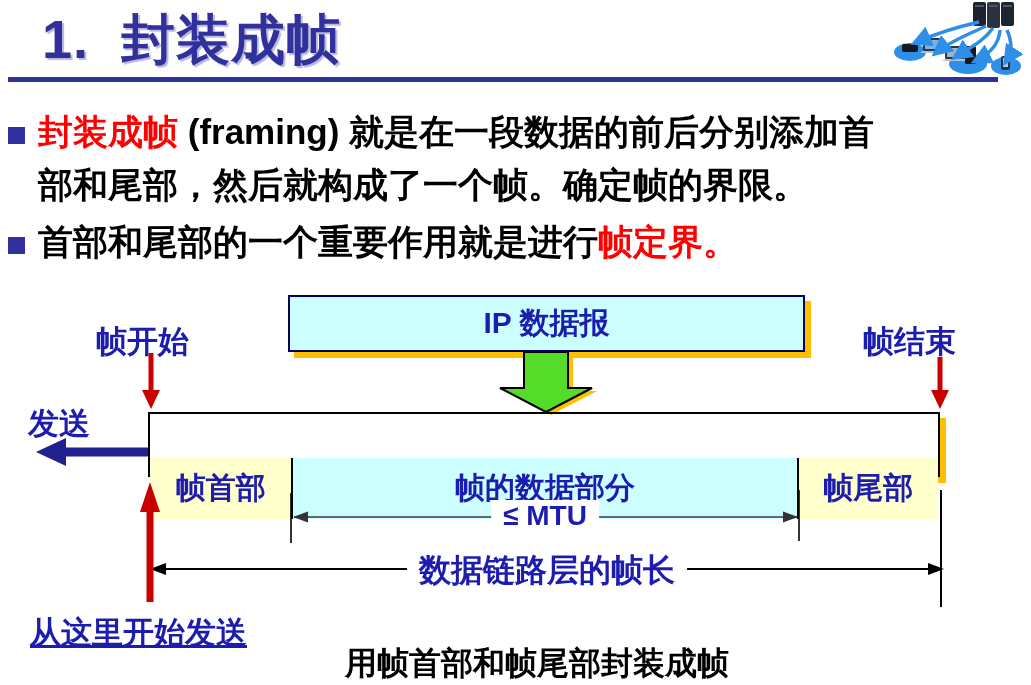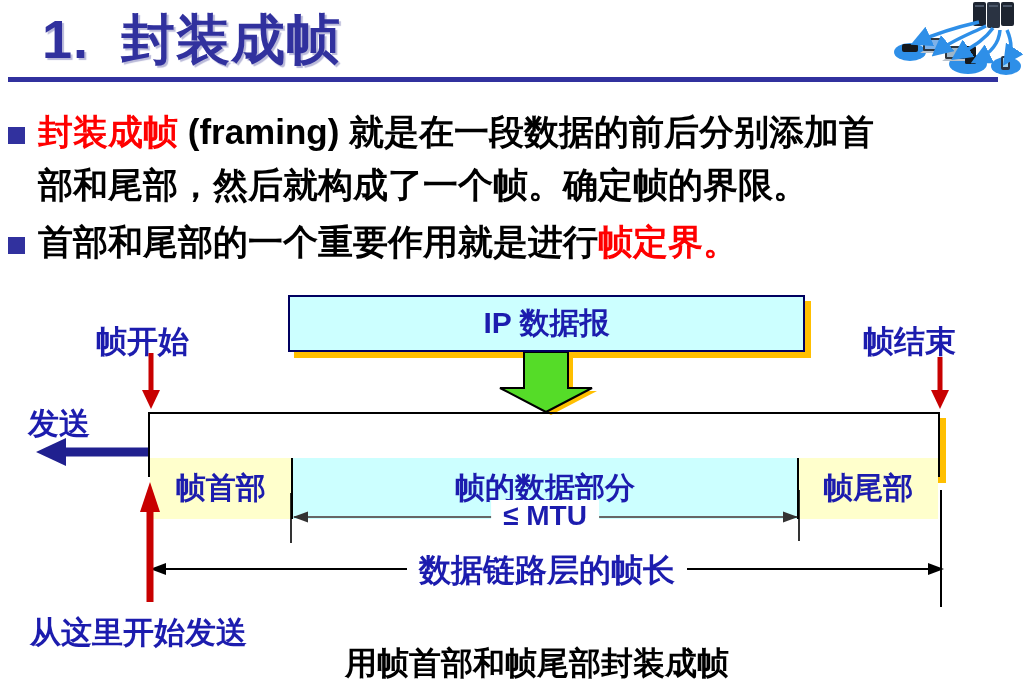--- a/index.html
+++ b/index.html
@@ -172,17 +172,17 @@
       <polygon points="798,11 782,5 782,17" fill="#000000"></polygon>
     </svg>
     <div class="abs right-tick"></div>
     <div class="abs measure-label framelen-label">数据链路层的帧长</div>
 
     <svg class="abs" style="left:140px;top:482px;" width="20" height="120" viewBox="0 0 20 120">
       <polygon points="10,0 0,30 20,30" fill="#C80000"></polygon>
       <rect x="6.5" y="28" width="7" height="92" fill="#C80000"></rect>
     </svg>
 
-    <div class="abs dia-label" style="left:30px;top:601px;">从这里开始发送</div>
+    <div class="abs dia-label" style="left:30px;top:601px;text-decoration:underline;">从这里开始发送</div>
 
     <div class="abs caption">用帧首部和帧尾部封装成帧</div>
   </div>
 </div>
 
 </body></html>

